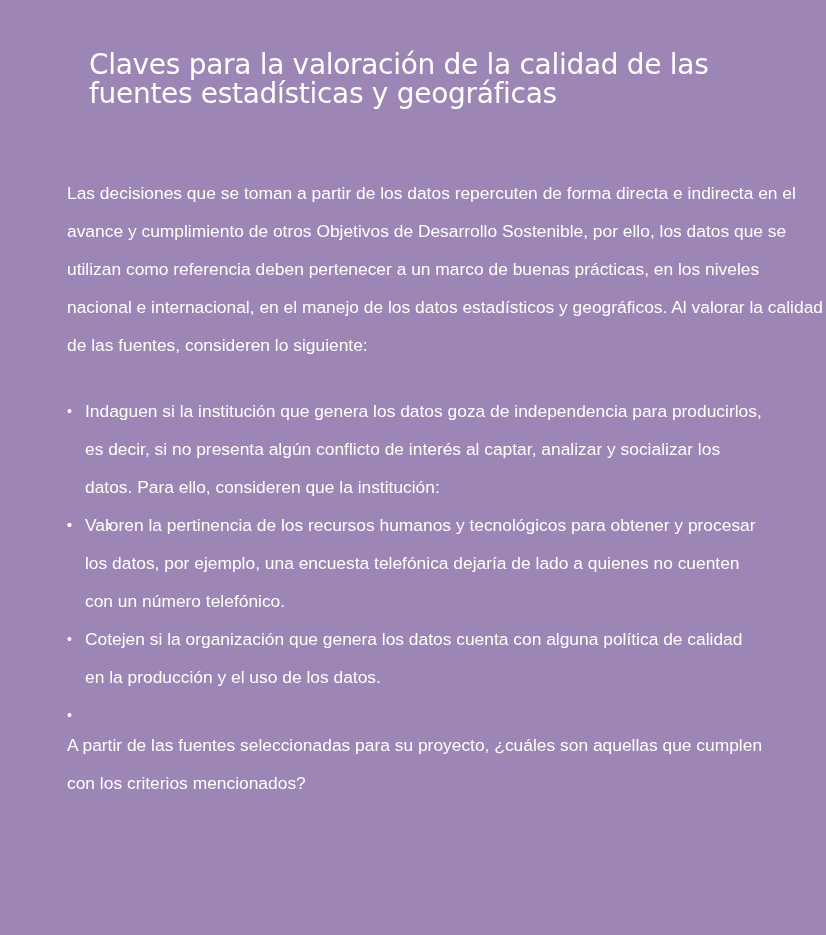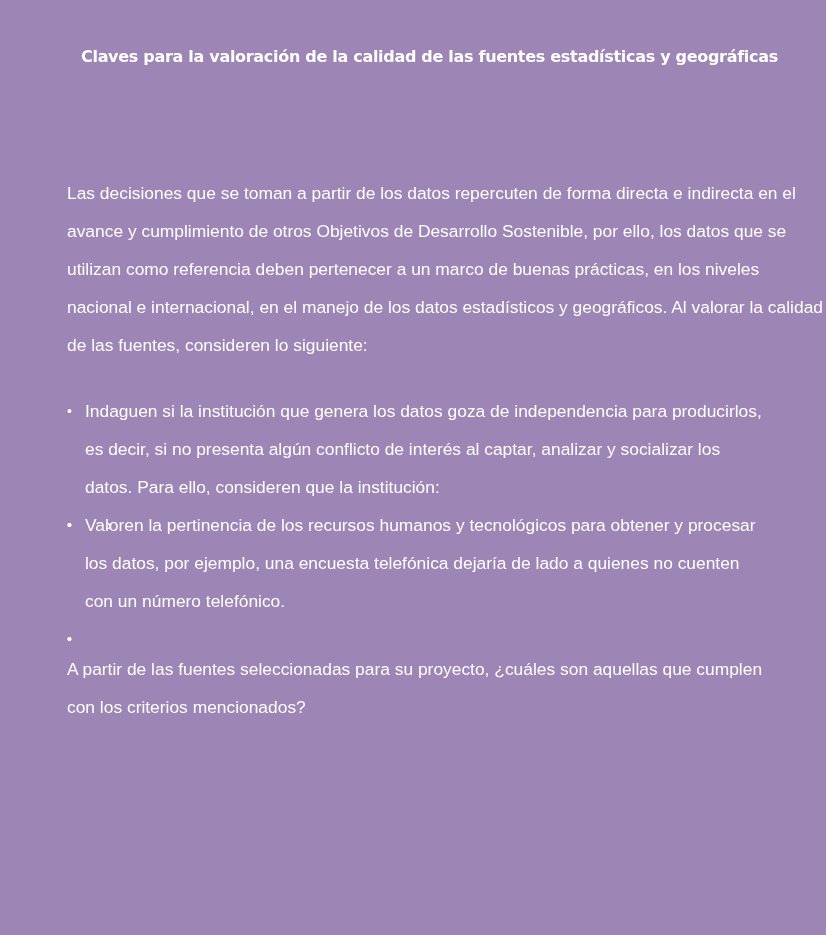--- a/index.html
+++ b/index.html
@@ -13,24 +13,24 @@
       color: #FFFFFF;
       font-family: "Liberation Sans", "DejaVu Sans", sans-serif;
       position: relative;
       overflow: hidden;
     }
     .title {
       position: absolute;
       left: 77px;
       top: 38px;
       width: 720px;
-      margin: 4px;
+      margin: 12px;
       font-family: "DejaVu Sans", "Liberation Sans", sans-serif;
-      font-weight: bold;
-      font-size: 16px;
+      font-weight: normal;
+      font-size: 28px;
       line-height: 29px;
       letter-spacing: -0.3px;
       color: #FFFFFF;
     }
     .content {
       position: absolute;
       left: 67px;
       top: 135px;
       width: 770px;
       font-size: 17.4px;
@@ -104,20 +104,21 @@
     </li>
     <li class="list-item">
       <span class="bullet">•</span>
     </li>
     <li class="list-item">
       <span class="bullet">•</span>
       <span>Valoren la pertinencia de los recursos humanos y tecnológicos para obtener y procesar los datos, por ejemplo, una encuesta telefónica dejaría de lado a quienes no cuenten con un número telefónico.</span>
     </li>
     <li class="list-item">
       <span class="bullet">•</span>
+      <span>Cotejen si la organización que genera los datos cuenta con alguna política de calidad en la producción y el uso de los datos.</span>
     </li>
     <li class="list-item">
       <span class="bullet">•</span>
     </li>
   </ul>
 
   <p class="closing">A partir de las fuentes seleccionadas para su proyecto, ¿cuáles son aquellas que cumplen con los criterios mencionados?</p>
 </div>
 
 </body></html>

